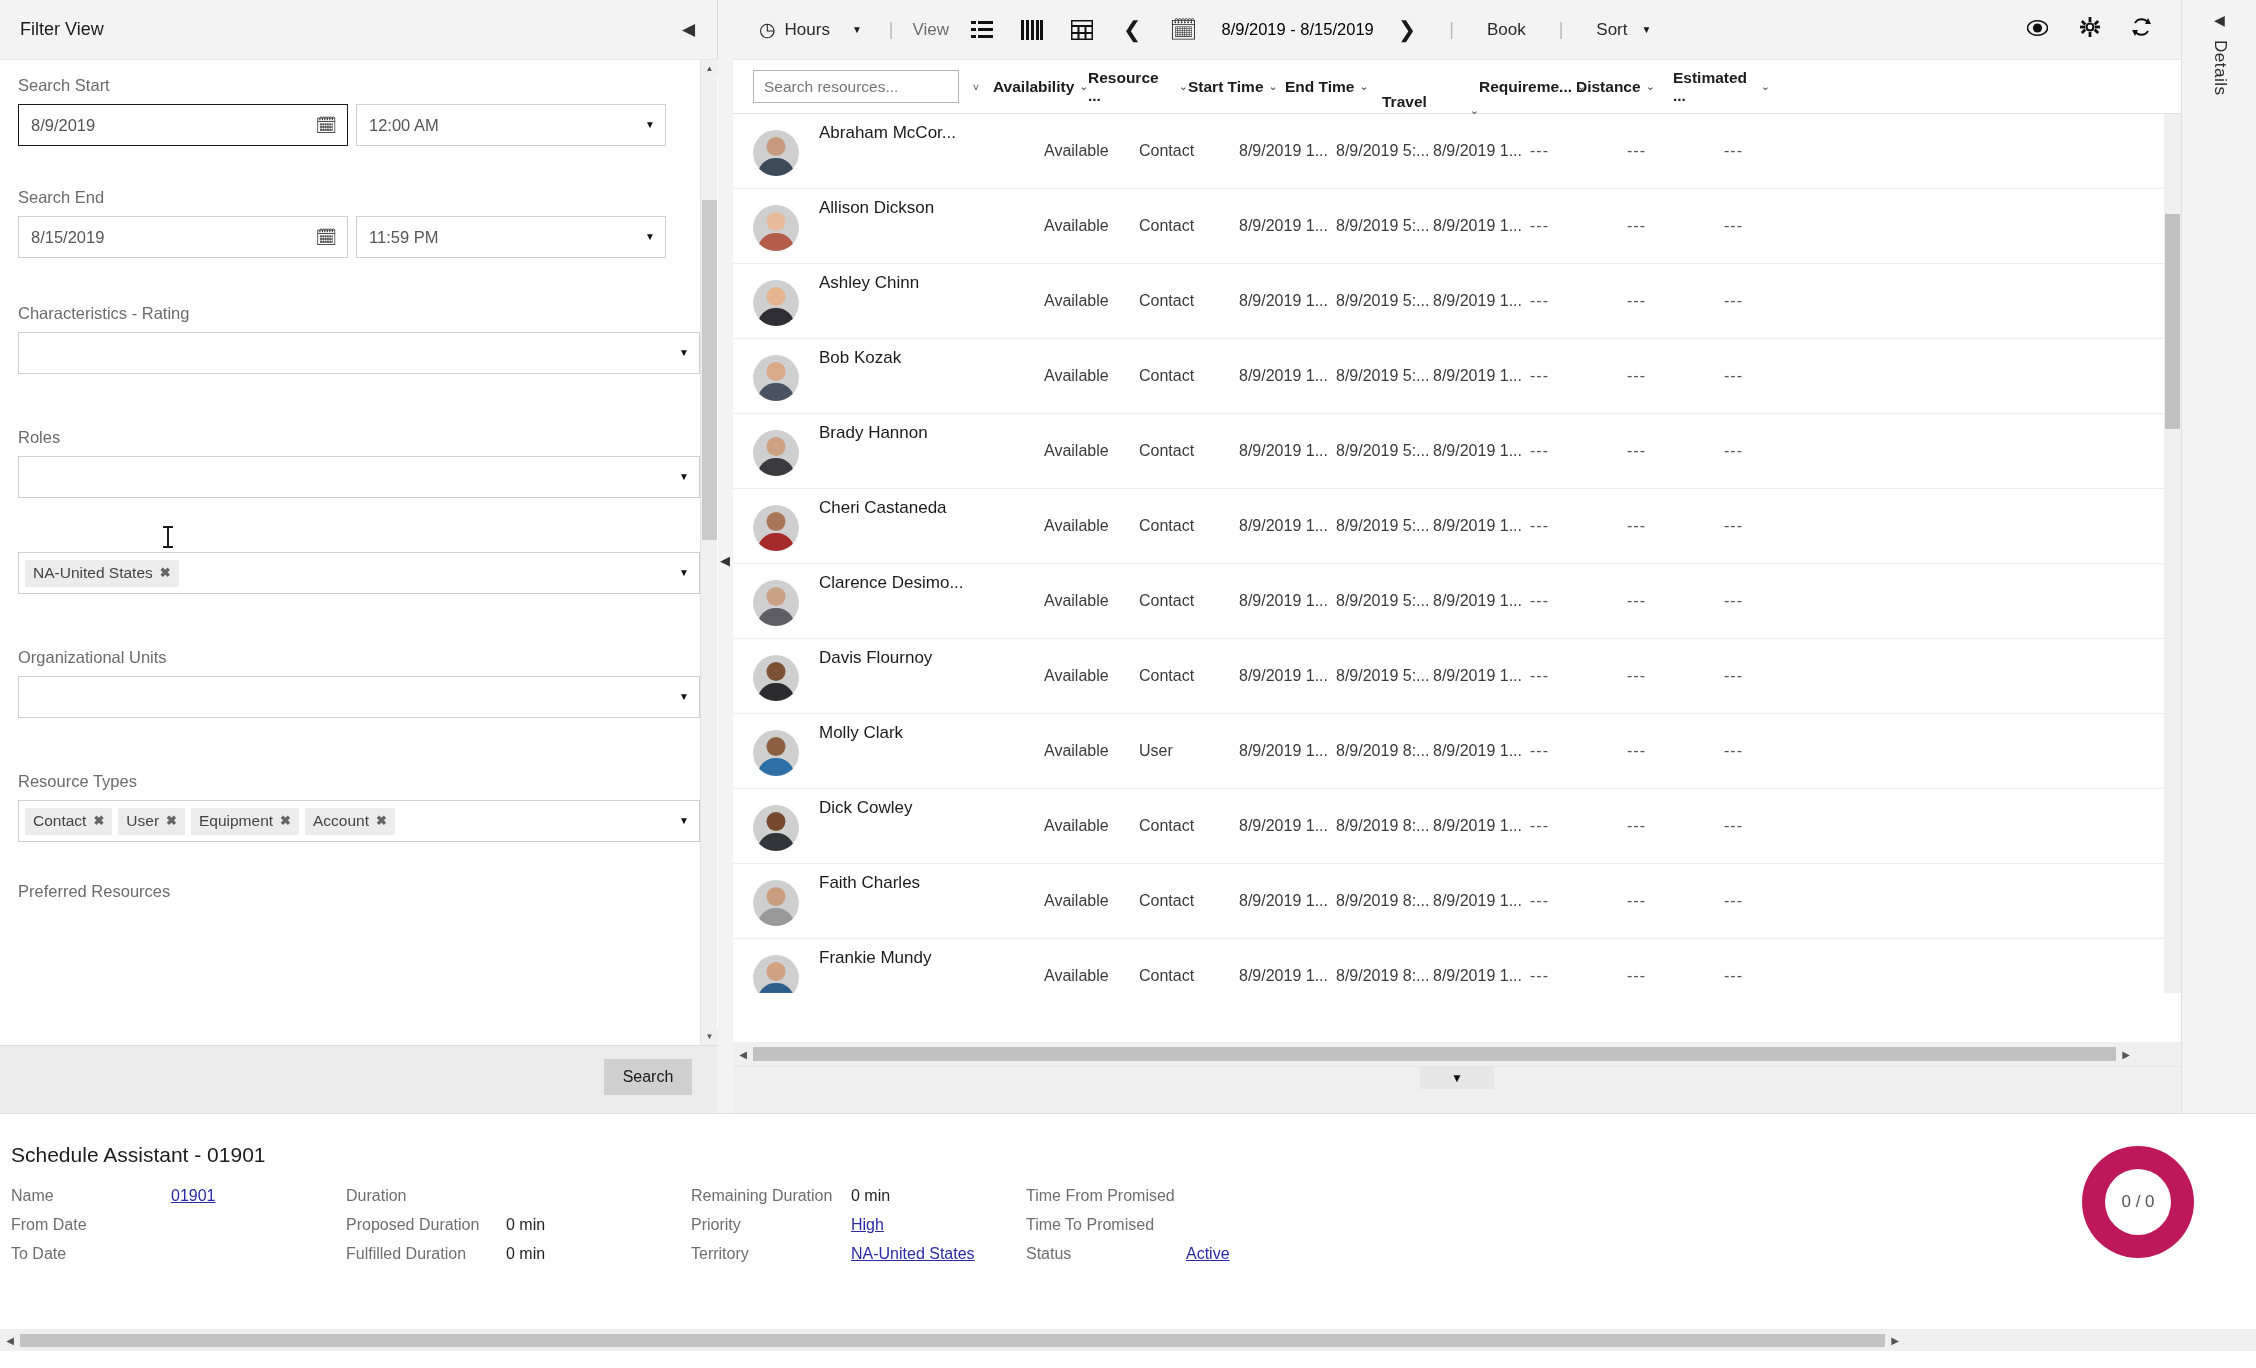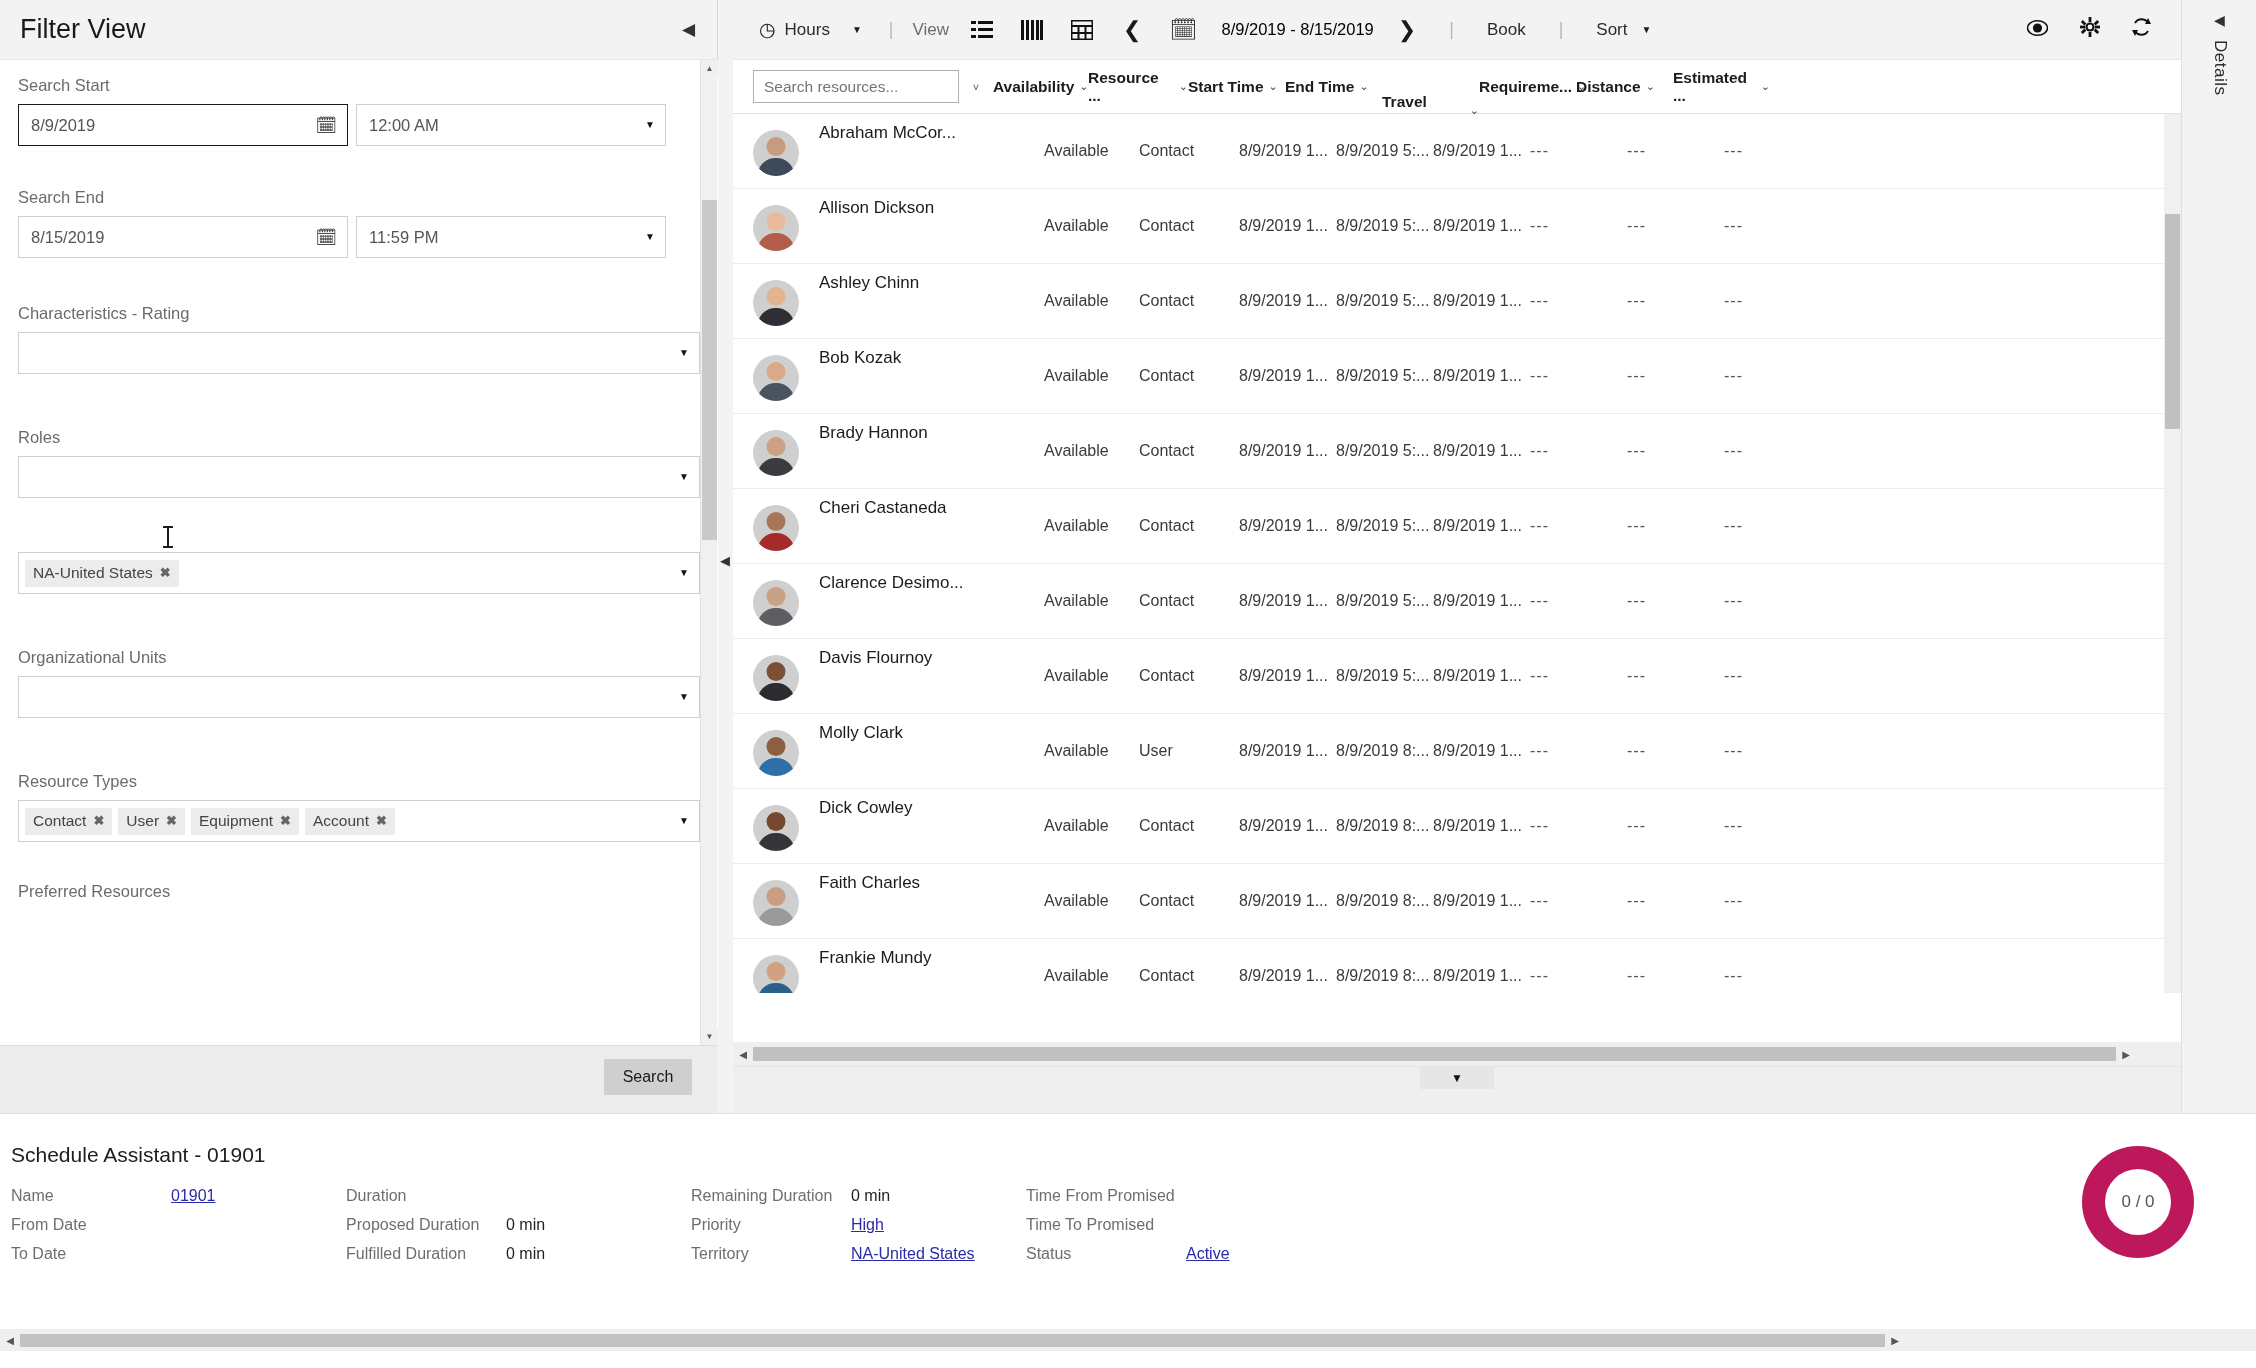--- a/index.html
+++ b/index.html
@@ -22,21 +22,21 @@
     position: absolute; left: 0; top: 0; width: 718px; height: 1113px;
     background: #ffffff;
     border-right: 1px solid #d8d8d8;
   }
   #filter-header {
     height: 60px; background: #f3f3f3;
     display: flex; align-items: center; justify-content: space-between;
     padding: 0 22px 0 20px;
     border-bottom: 1px solid #e6e6e6;
   }
-  #filter-header .title { font-size: 27px; color: #1a1a1a; }
+  #filter-header .title { font-size: 18px; color: #1a1a1a; }
   .collapse-left {
     font-size: 17px; color: #333; cursor: pointer; line-height: 1;
   }
   #filter-scroll {
     position: absolute; left: 0; top: 60px; width: 718px; height: 985px;
     background: #fff;
     overflow: hidden;
   }
   .field-group { padding: 0 18px; }
   .field-label {

